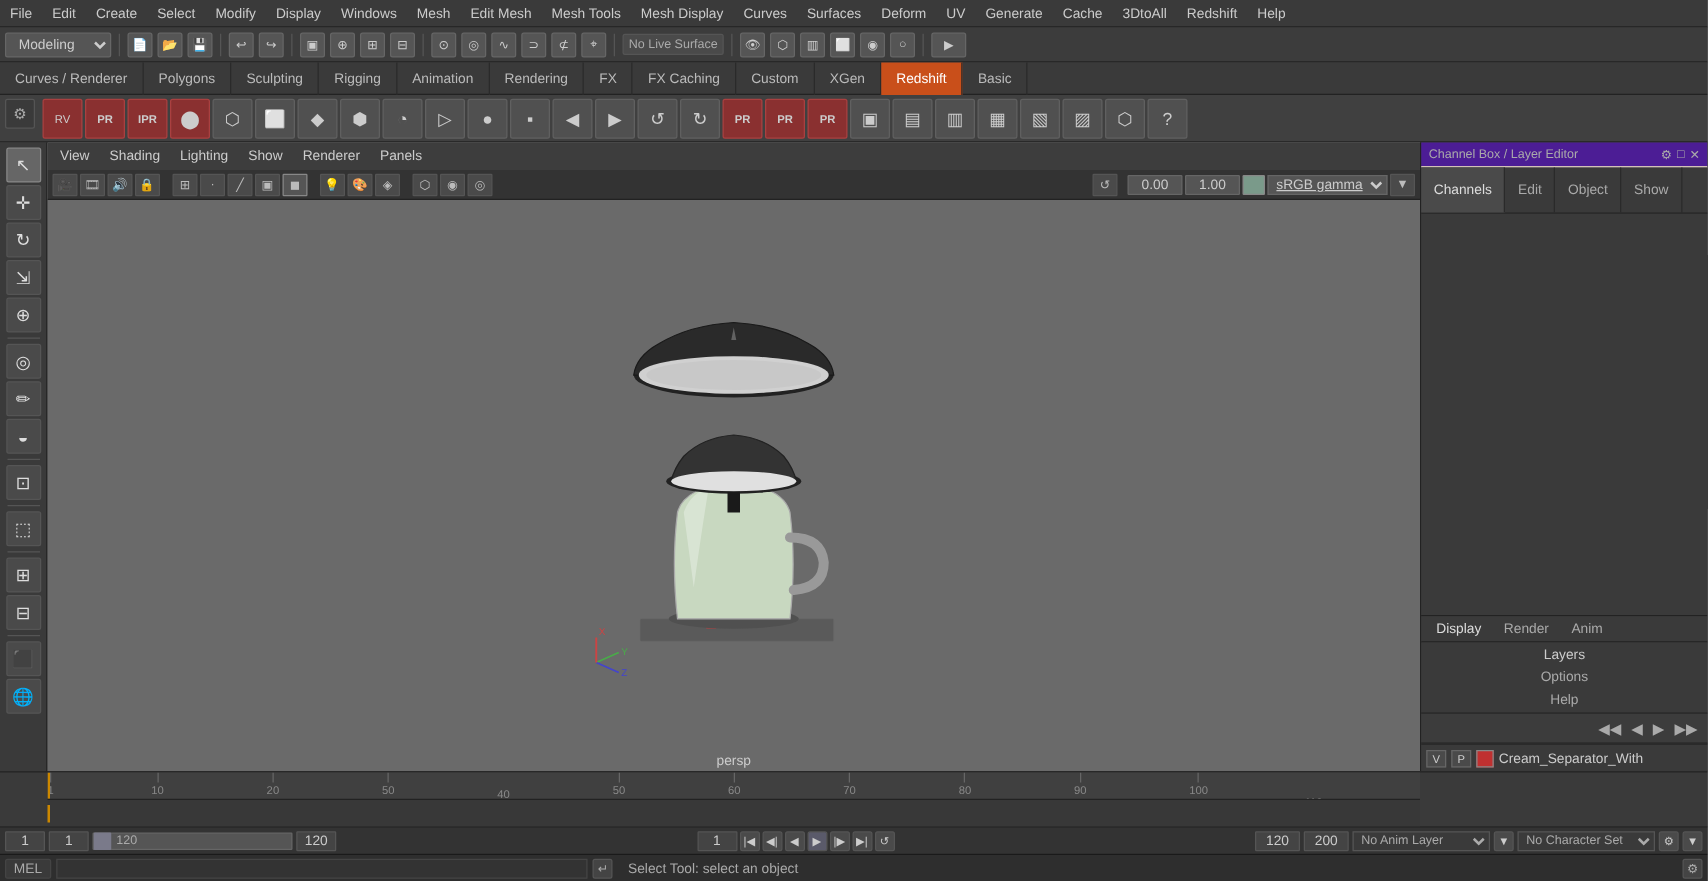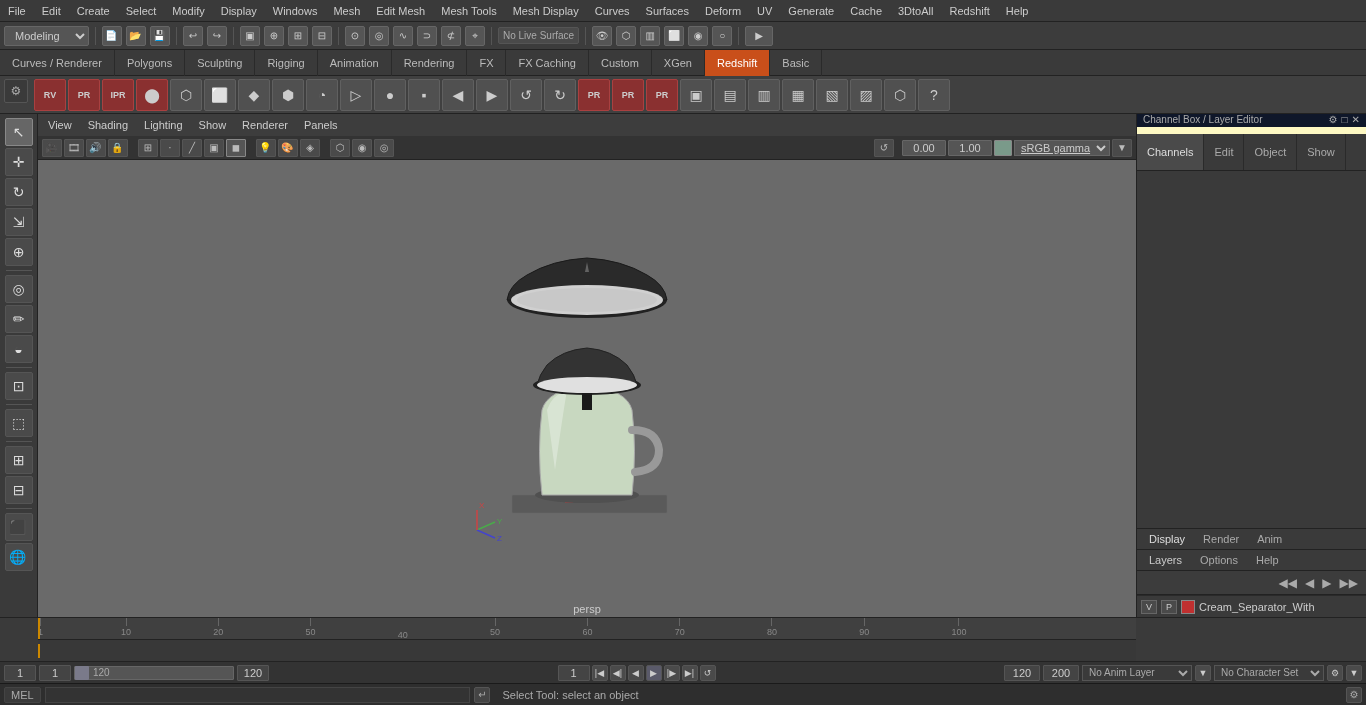--- a/index.html
+++ b/index.html
@@ -40,21 +40,21 @@
     #viewport-header { display: flex; align-items: center; background: rgba(50,50,50,0.8); height: 22px; padding: 0 6px; gap: 8px; }
     .vp-menu { color: #ccc; font-size: 11px; cursor: pointer; padding: 0 4px; }
     #viewport-canvas { width: 100%; height: calc(100% - 22px - 22px); display: flex; align-items: center; justify-content: center; position: relative; }
     #persp-label { position: absolute; bottom: 4px; left: 50%; transform: translateX(-50%); color: #ccc; font-size: 11px; }
     .vp-num-input { background: #555; border: 1px solid #666; color: #ccc; width: 48px; height: 16px; font-size: 11px; text-align: center; border-radius: 1px; }
     .vp-color-btn { background: #7a9a8a; width: 18px; height: 16px; border: 1px solid #888; border-radius: 1px; }
     .vp-gamma-select { background: #555; border: 1px solid #666; color: #ccc; font-size: 11px; height: 16px; padding: 0 2px; text-decoration: underline; }
 
     
     #right-panel { width: 230px; background: #3a3a3a; border-left: 1px solid #222; display: flex; flex-direction: column; }
-    #right-panel-header { display: flex; justify-content: space-between; background: #0f172a; height: 20px; padding: 0 6px; border-bottom: 7px solid #fef9c3; font-size: 10px; color: #aaa; }
+    #right-panel-header { display: flex; align-items: center; justify-content: space-between; background: #4c1d95; height: 20px; padding: 0 6px; border-bottom: 1px solid #fef9c3; font-size: 10px; color: #aaa; }
     #right-panel-tabs { display: flex; background: #3a3a3a; border-bottom: 1px solid #222; }
     .rp-tab { padding: 12px 10px; font-size: 11px; color: #aaa; cursor: pointer; border-right: 1px solid #2a2a2a; }
     .rp-tab.active { background: #4a4a4a; color: #ddd; }
     #right-panel-sub-tabs { display: flex; background: #3a3a3a; border-bottom: 1px solid #222; padding: 4px 6px; gap: 4px; }
     .rp-sub-tab { padding: 2px 8px; font-size: 11px; color: #aaa; cursor: pointer; }
     .rp-sub-tab.active { color: #ddd; }
     #right-panel-icons { display: flex; align-items: center; background: #3c3c3c; height: 24px; padding: 0 6px; gap: 4px; justify-content: flex-end; border-bottom: 1px solid #222; }
     .rp-icon { font-size: 12px; color: #aaa; cursor: pointer; padding: 2px; }
     #channel-box-area { flex: 1; background: #3a3a3a; overflow: hidden; }
     .layers-icon { font-size: 10px; cursor: pointer; }
@@ -170,21 +170,21 @@
   <div class="tab-item">Custom</div>
   <div class="tab-item">XGen</div>
   <div class="tab-item active">Redshift</div>
   <div class="tab-item">Basic</div>
 </div>
 
 <div id="shelf-bar">
   <div class="shelf-settings">⚙</div>
   <div style="width:28px;"></div>
 
-  <div class="shelf-icon" style="background:#8a3030;border-color:#aa4040;font-size:9px;font-weight:bold;text-align:center;">RV</div>
+  <div class="shelf-icon" style="background:#8a3030;border-color:#aa4040;font-size:9px;font-weight:normal;text-align:center;">RV</div>
   <div class="shelf-icon" style="background:#8a3030;border-color:#aa4040;font-size:9px;font-weight:bold;">PR</div>
   <div class="shelf-icon" style="background:#8a3030;border-color:#aa4040;font-size:9px;font-weight:bold;">IPR</div>
   <div class="shelf-icon" style="background:#8a3030;border-color:#aa4040;">⬤</div>
   <div class="shelf-icon">⬡</div>
   <div class="shelf-icon">⬜</div>
   <div class="shelf-icon">◆</div>
   <div class="shelf-icon">⬢</div>
   <div class="shelf-icon">◔</div>
   <div class="shelf-icon">▷</div>
   <div class="shelf-icon">●</div>
@@ -351,21 +351,21 @@
     <div id="channel-box-area" style="height:140px;"></div>
 
     <div style="background:#333;border-top:1px solid #222;">
       <div id="right-panel-sub-tabs" style="padding:2px 4px;gap:2px;">
         <span class="rp-sub-tab active">Display</span>
         <span class="rp-sub-tab">Render</span>
         <span class="rp-sub-tab">Anim</span>
       </div>
     </div>
 
-    <div style="display:flex;align-items:center;background:#3a3a3a;border-bottom:1px solid #222;padding:2px 4px;gap:2px;">
+    <div style="display:flex;align-items:center;background:#3a3a3a;border-bottom:1px solid #222;padding:2px 4px;gap:2px;flex-direction:column;">
       <span class="rp-sub-tab active" style="color:#ccc;">Layers</span>
       <span class="rp-sub-tab">Options</span>
       <span class="rp-sub-tab">Help</span>
     </div>
 
     <div id="right-panel-icons">
       <div class="rp-icon">◀◀</div>
       <div class="rp-icon">◀</div>
       <div class="rp-icon">▶</div>
       <div class="rp-icon">▶▶</div>

